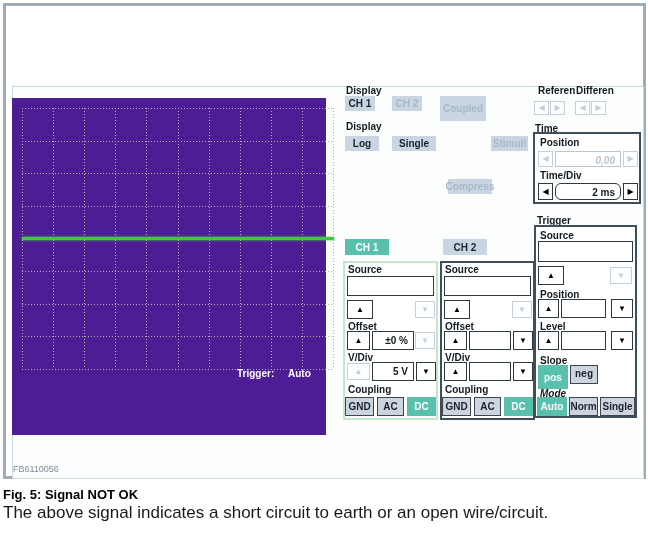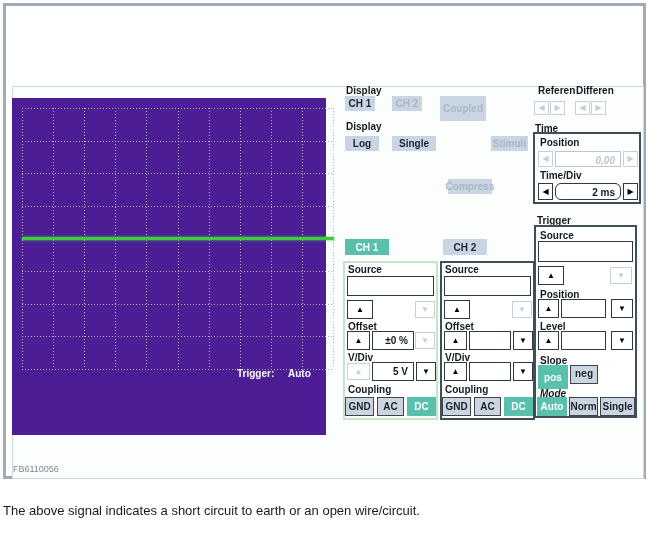--- a/index.html
+++ b/index.html
@@ -22,21 +22,21 @@
   .arrow{display:flex;align-items:center;justify-content:center;background:#fff;border:1px solid #2e3a42;
          color:#000;font-size:8px;line-height:1;cursor:default;}
   .arrow.dis{border-color:#c6d0d9;color:#c4cfd8;background:#fdfeff;}
   .field{background:#fff;border:1px solid #2e3a42;font-size:10px;font-weight:bold;color:#10181e;
          text-align:right;padding:3px 5px 0 2px;overflow:hidden;white-space:nowrap;}
   .field.dis{border-color:#b9c5cf;color:#b7c3cd;}
   .gbox{background:#fff;border:2px solid #3f4e58;}
   .gbox.ch1{border-color:#c3e6ca;}
   .fb{font-size:9px;color:#7c8b98;}
   .cap1{font-size:13px;font-weight:bold;color:#000;}
-  .cap2{font-size:13px;color:#1a1a1a;}
+  .cap2{font-size:17px;color:#1a1a1a;}
 </style>
 </head>
 <body>
 
 <div id="page">
   <div class="abs window">
     <div class="abs panel" style="left:6px;top:80px;"></div>
   </div>
 
   <div class="abs scope">
@@ -204,14 +204,15 @@
   <span class="abs lbl" style="left:540px;top:355px;">Slope</span>
   <div class="abs btn teal" style="left:538px;top:365px;width:30px;height:24px;">pos</div>
   <div class="abs btn gb" style="left:570px;top:365px;width:28px;height:19px;font-family:Liberation Mono, monospace;">neg</div>
   <span class="abs lbl" style="left:540px;top:388px;font-style:italic;">Mode</span>
   <div class="abs btn teal" style="left:537px;top:397px;width:30px;height:19px;">Auto</div>
   <div class="abs btn gb" style="left:569px;top:397px;width:29px;height:19px;">Norm</div>
   <div class="abs btn gb" style="left:600px;top:397px;width:35px;height:19px;">Single</div>
 
   <span class="abs fb" style="left:13px;top:464px;">FB6110056</span>
 
+  <div class="abs cap1" style="left:3px;top:487px;">Fig. 5: Signal NOT OK</div>
   <div class="abs cap2" style="left:3px;top:503px;">The above signal indicates a short circuit to earth or an open wire/circuit.</div>
 </div>
 
 </body></html>

